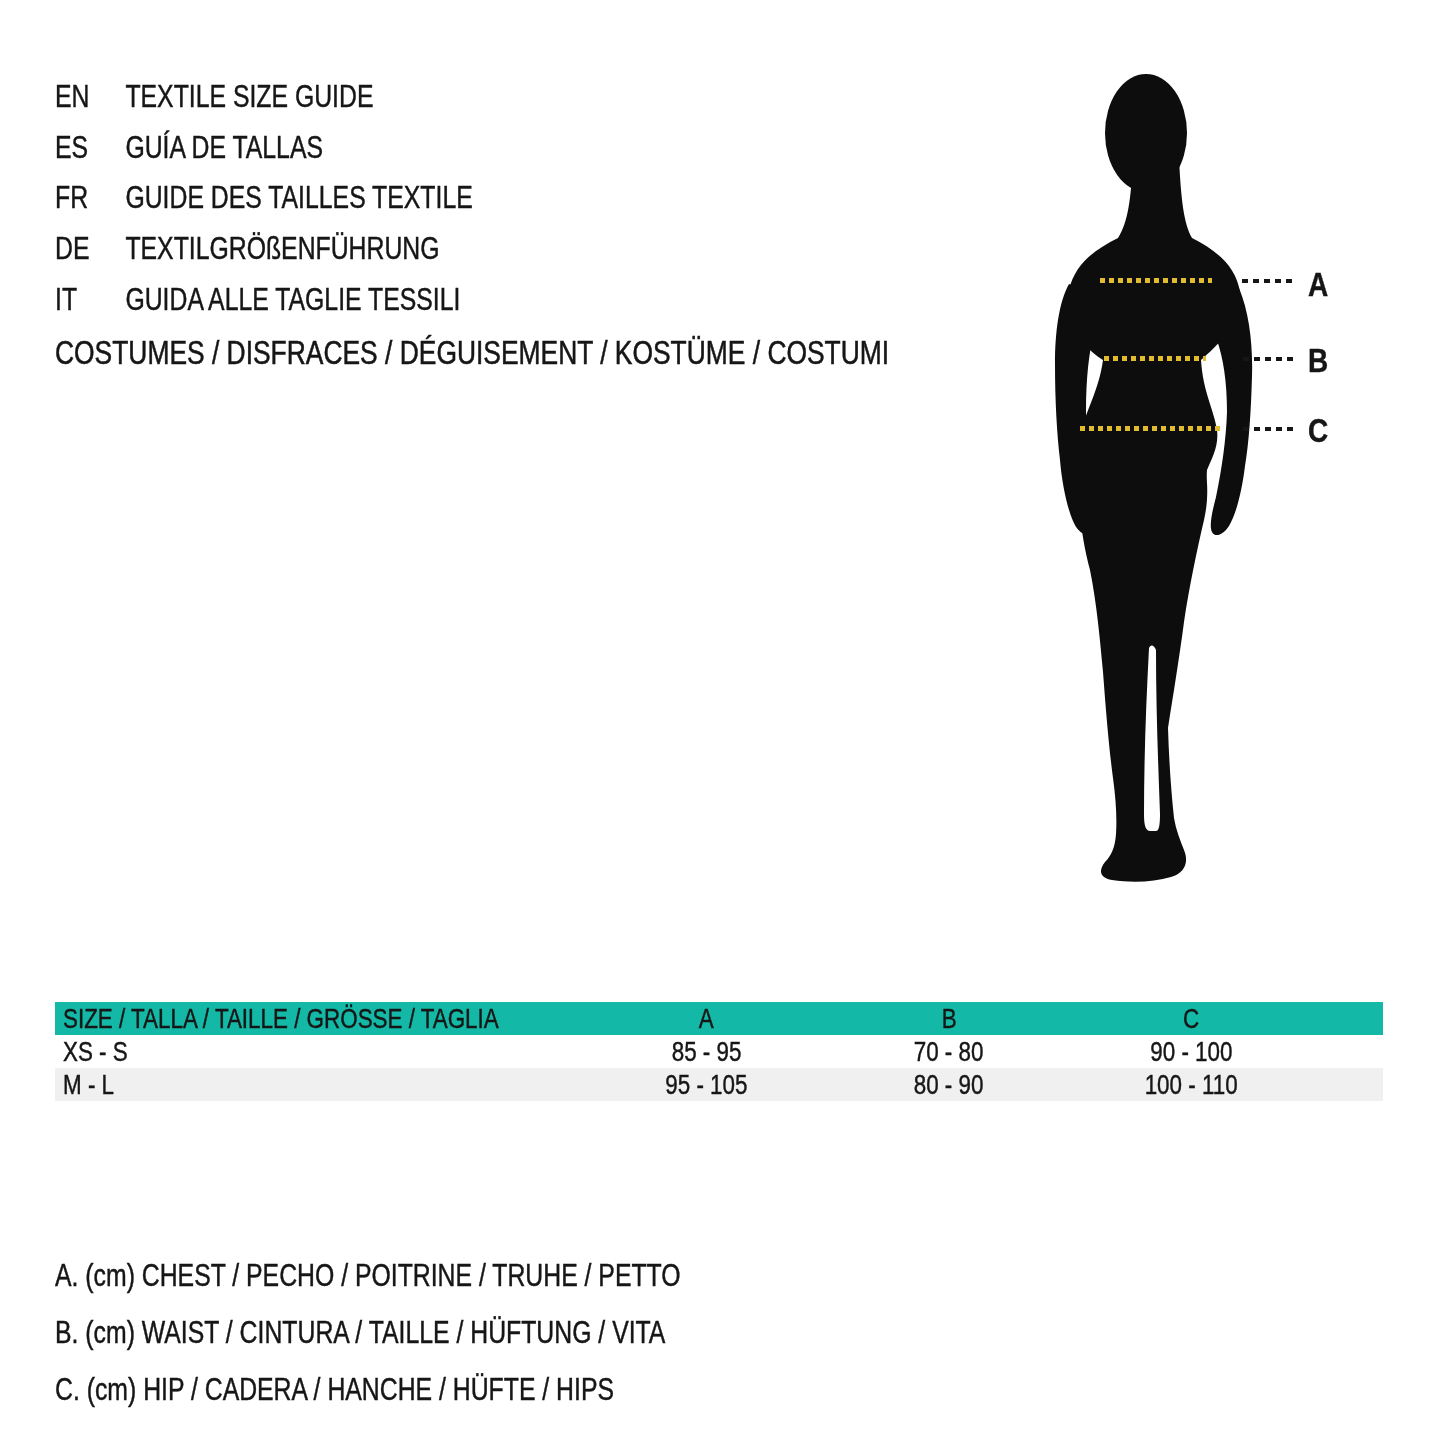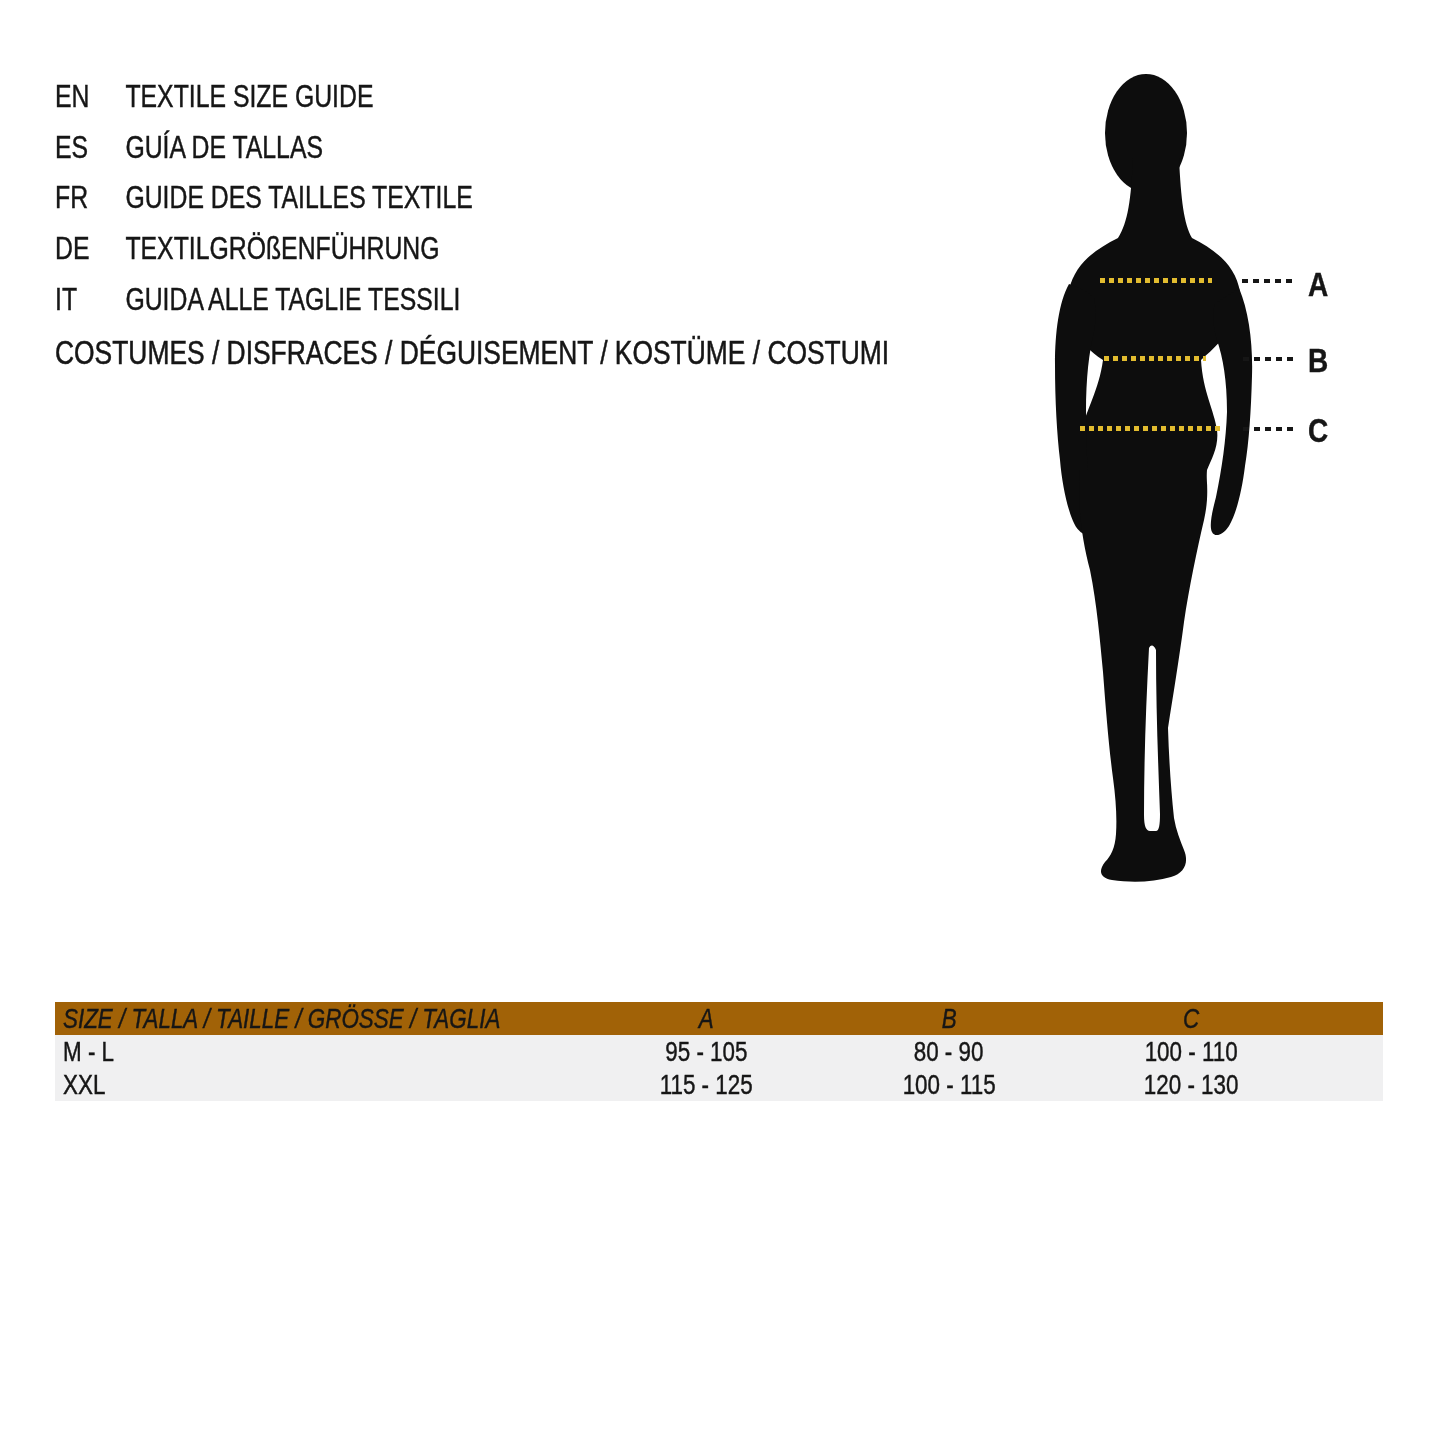--- a/index.html
+++ b/index.html
@@ -42,21 +42,21 @@
 
   
   .section-title { position:absolute; left:55px; top:952px; font-size:31px; line-height:32px; }
 
   
   .size-table { position:absolute; left:55px; top:1002px; width:1328px;
                 border-collapse:collapse; table-layout:fixed; font-size:28px; }
   .size-table th, .size-table td { padding:0; font-weight:400; height:33px; vertical-align:middle; }
   .size-table .c0 { text-align:left; padding-left:8px; }
   .size-table .cn { text-align:center; }
-  .size-table thead tr { background:#a16207;font-style:italic; }
+  .size-table thead tr { background:#14b8a6; }
   .size-table tbody tr.stripe { background:#f0f0f1; }
 
   
   .legend { position:absolute; left:55px; top:1247px; }
   .legend-line { height:57px; display:flex; align-items:center; font-size:31px;
                  transform:scaleX(0.8); transform-origin:0 50%; white-space:nowrap; }
 </style>
 </head>
 <body>
 
@@ -171,31 +171,36 @@
     <thead>
       <tr>
         <th class="c0"><span class="sp-cndL">SIZE / TALLA / TAILLE / GRÖSSE / TAGLIA</span></th>
         <th class="cn"><span class="sp-cndC">A</span></th>
         <th class="cn"><span class="sp-cndC">B</span></th>
         <th class="cn"><span class="sp-cndC">C</span></th>
         <th></th>
       </tr>
     </thead>
     <tbody>
+      <tr>
+        <td class="c0"><span class="sp-cndL">XS - S</span></td>
+        <td class="cn"><span class="sp-cndC">85 - 95</span></td>
+        <td class="cn"><span class="sp-cndC">70 - 80</span></td>
+        <td class="cn"><span class="sp-cndC">90 - 100</span></td>
+        <td></td>
+      </tr>
       <tr class="stripe">
         <td class="c0"><span class="sp-cndL">M - L</span></td>
         <td class="cn"><span class="sp-cndC">95 - 105</span></td>
         <td class="cn"><span class="sp-cndC">80 - 90</span></td>
         <td class="cn"><span class="sp-cndC">100 - 110</span></td>
         <td></td>
       </tr>
-      <tr class="stripe">
-        <td class="c0"><span class="sp-cndL">XXL</span></td>
-        <td class="cn"><span class="sp-cndC">115 - 125</span></td>
-        <td class="cn"><span class="sp-cndC">100 - 115</span></td>
-        <td class="cn"><span class="sp-cndC">120 - 130</span></td>
-        <td></td>
-      </tr>
     </tbody>
   </table>
 
+  <div class="legend med">
+    <div class="legend-line">A. (cm) CHEST / PECHO / POITRINE / TRUHE / PETTO</div>
+    <div class="legend-line">B. (cm) WAIST / CINTURA / TAILLE / HÜFTUNG / VITA</div>
+    <div class="legend-line">C. (cm) HIP / CADERA / HANCHE / HÜFTE / HIPS</div>
+  </div>
 
 </div>
 
 </body></html>

